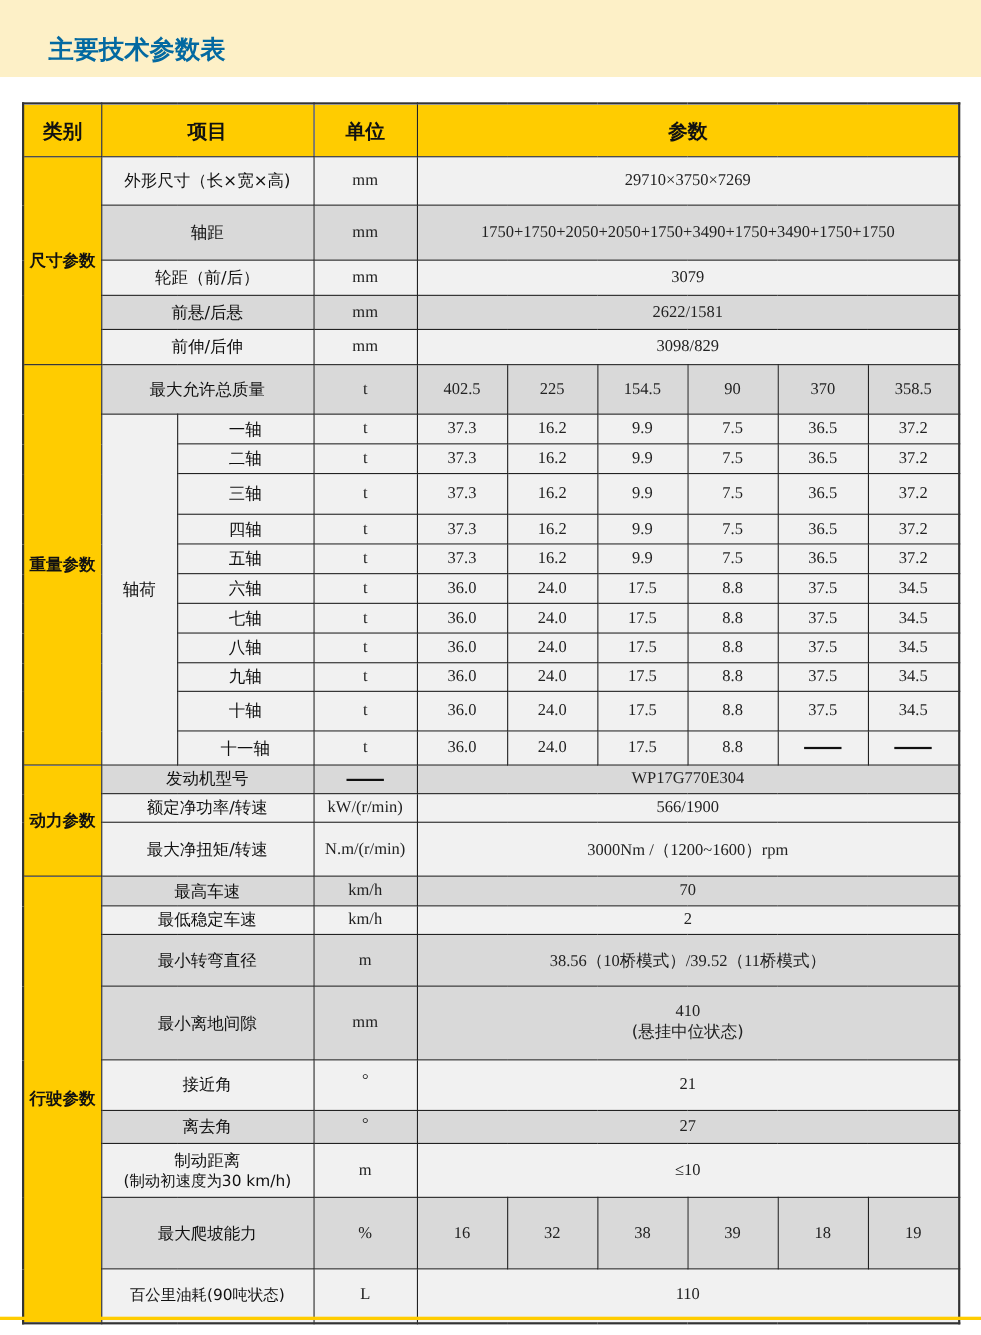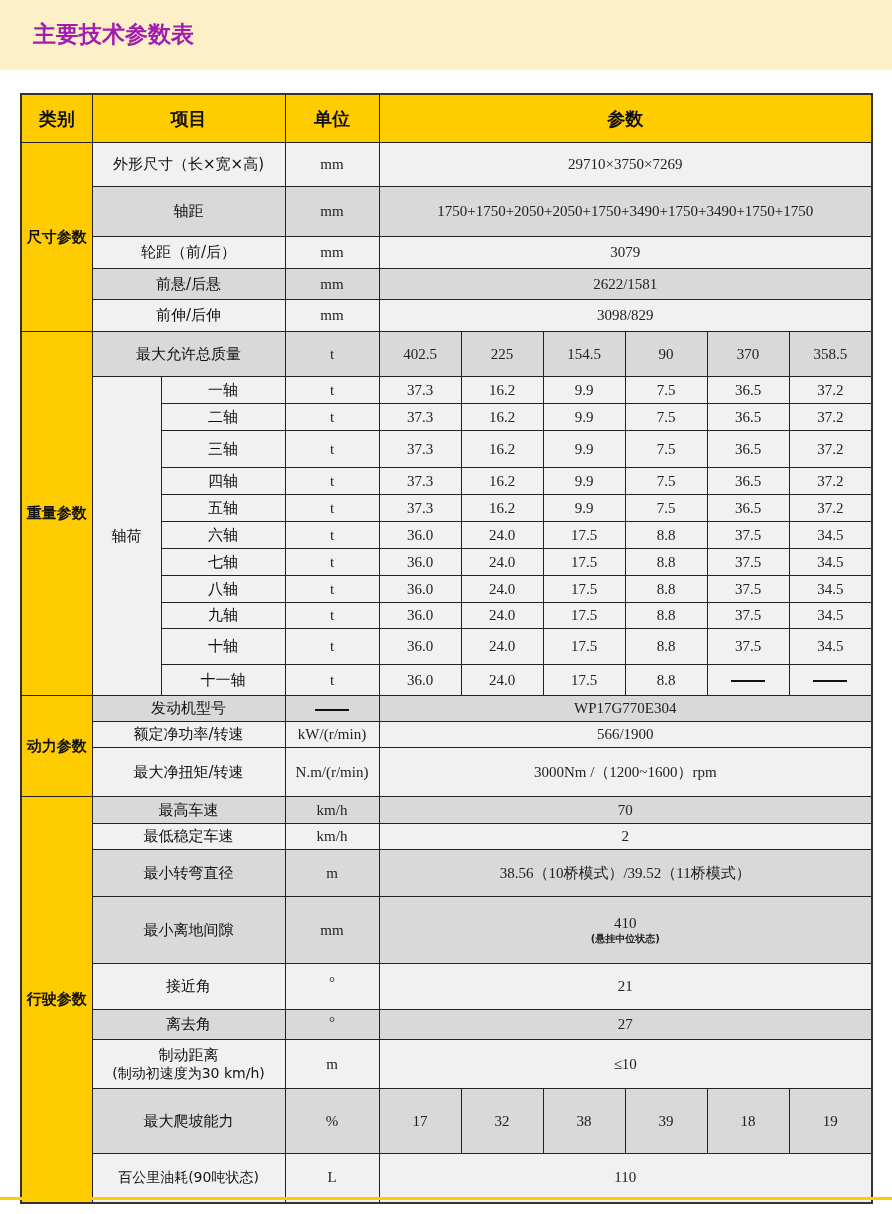--- a/index.html
+++ b/index.html
@@ -1,35 +1,35 @@
 <!DOCTYPE html>
 <html><head>
 <meta charset="utf-8">
 <style>
   html, body { margin:0; padding:0; background:#ffffff; }
   body { width:892px; height:1214px; position:relative; overflow:hidden;
          font-family: "DejaVu Sans", "Liberation Sans", sans-serif; }
   .banner { position:absolute; left:0; top:0; width:892px; height:70px; background:#fdf0c7; }
-  .banner h1 { position:absolute; left:32px; top:18px; margin:1px; font-size:23px; font-weight:bold;
-               color:#a21caf; letter-spacing:0px; font-family:"DejaVu Sans", sans-serif; }
+  .banner h1 { position:absolute; left:32px; top:18px; margin:12px; font-size:23px; font-weight:bold;
+               color:#0369a1; letter-spacing:0px; font-family:"DejaVu Sans", sans-serif; }
   table.spec { position:absolute; left:20px; top:93px; border-collapse:collapse; table-layout:fixed;
                width:851px; border:2px solid #333; }
   table.spec td, table.spec th { border:1.5px solid #222; text-align:center; vertical-align:middle;
                padding:0; overflow:hidden; }
   th { background:#ffcc00; font-weight:bold; font-size:18px; color:#111; height:47px;
        font-family:"DejaVu Sans", sans-serif; }
   td.cat { background:#ffcc00; font-weight:bold; font-size:15px; color:#111;
            font-family:"DejaVu Sans", sans-serif; }
   td.item { font-size:15px; color:#111; font-family:"DejaVu Sans", sans-serif; }
   td.unit, td.val { font-family:"Liberation Serif", "DejaVu Serif", serif; font-size:15px; color:#222; }
   .w { background:#f1f1f1; }
   .g { background:#d9d9d9; }
   .dash { display:inline-block; width:34px; height:2px; background:#111; vertical-align:middle; }
   .footer-line { position:absolute; left:0; top:1197px; width:892px; height:3px; background:#ffcc00; }
-  .small { font-size:10px;font-weight:bold; }
+  .small { font-size:15px; }
 </style>
 </head>
 <body>
 
 <div class="banner">
   <h1>主要技术参数表</h1>
 </div>
 
 <table class="spec">
   <colgroup>
@@ -257,21 +257,21 @@
     <td colspan="2" class="item">
       <div>制动距离</div>
       <div style="font-size:14px">(制动初速度为30 km/h)</div>
     </td>
     <td class="unit">m</td>
     <td colspan="6" class="val">≤10</td>
   </tr>
   <tr class="g" style="height:65px">
     <td colspan="2" class="item">最大爬坡能力</td>
     <td class="unit">%</td>
-    <td class="val">17</td>
+    <td class="val">16</td>
     <td class="val">32</td>
     <td class="val">38</td>
     <td class="val">39</td>
     <td class="val">18</td>
     <td class="val">19</td>
   </tr>
   <tr class="w" style="height:49px">
     <td colspan="2" class="item" style="font-size:14px">百公里油耗(90吨状态)</td>
     <td class="unit">L</td>
     <td colspan="6" class="val">110</td>

